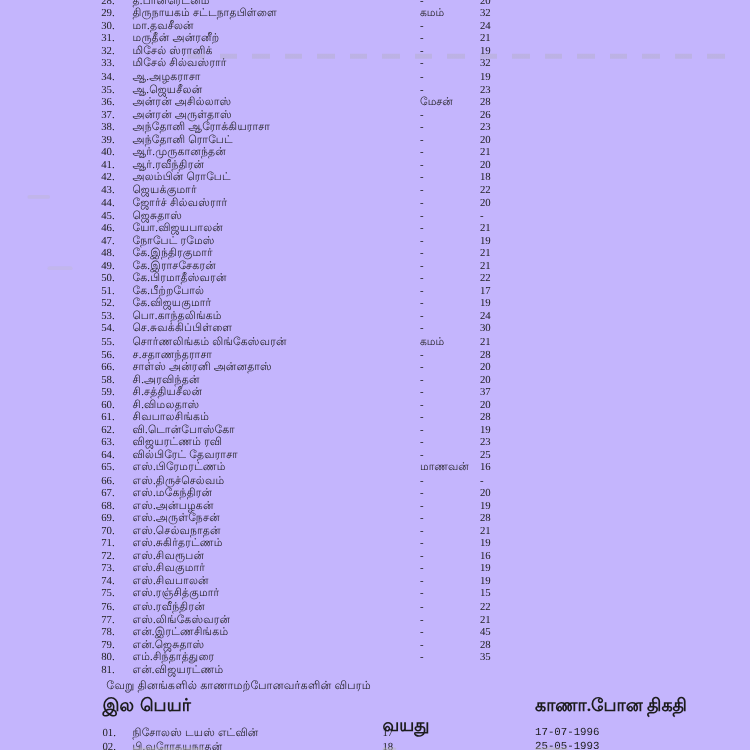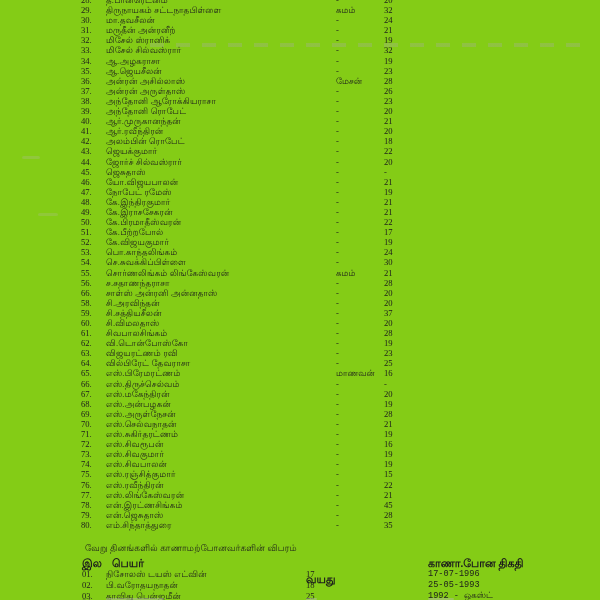--- a/index.html
+++ b/index.html
@@ -2,42 +2,42 @@
 <html><head>
 <meta charset="utf-8">
 <style>
   html,body{margin:0;padding:0;}
   body{
     width:600px;height:600px;overflow:hidden;background:#ffffff;
     font-family:"Liberation Serif","DejaVu Serif",serif;
   }
   .page{
     position:relative;width:600px;height:600px;overflow:hidden;
-    background:#84cc16;color:#1c1c1c;
+    background:#c4b5fd;color:#1c1c1c;
   }
   
   .mainlist{position:absolute;left:0;top:-5px;width:600px;}
   .lrow{position:relative;height:10.1px;font-size:8.6px;line-height:10.5px;white-space:nowrap;}
   .lrow span{position:absolute;top:0;}
   .lrow .idx{left:81px;}
   .lrow .nm{left:106px;letter-spacing:0.2px;}
   .lrow .occ{left:336px;}
   .lrow .age{left:384px;}
   
   .section2{position:absolute;left:0;top:543px;width:600px;}
   .s2-heading{position:absolute;left:85px;top:0;font-size:8.9px;font-weight:normal;white-space:nowrap;letter-spacing:0.2px;}
-  .s2-header{position:absolute;left:0;top:14px;width:592px;height:11px;font-size:11px;font-weight:bold;white-space:nowrap;}
+  .s2-header{position:absolute;left:0;top:14px;width:592px;height:11px;font-size:14px;font-weight:bold;white-space:nowrap;}
   .s2-header span{position:absolute;top:0;}
   .h-no{left:82px;}
   .h-name{left:112px;text-align:center;}
   .h-age{left:306px;margin-top:16px;}
   .h-date{left:428px;}
   .s2rows{position:absolute;left:0;top:26px;width:600px;}
   .srow{position:relative;height:10.8px;font-size:8.6px;line-height:11px;white-space:nowrap;}
-  .srow span{position:absolute;top:0;}
+  .srow span{position:absolute;top:12px;}
   .srow .idx{left:82px;}
   .srow .nm{left:106px;letter-spacing:0.2px;}
   .srow .sage{left:306px;}
   .srow .sdate{left:428px;font-family:Liberation Mono, monospace;}
   
   .artifact{position:absolute;background:#b9b9b4;border-radius:2px;}
   .band{
     position:absolute;left:150px;top:43px;width:440px;height:4px;opacity:.30;
     background:repeating-linear-gradient(90deg,#aaa 0 14px,transparent 14px 26px);
   }
@@ -359,20 +359,26 @@
         <span class="idx">79.</span>
         <span class="nm">என்.ஜெசுதாஸ்</span>
         <span class="occ">-</span>
         <span class="age">28</span>
       </div>
       <div class="lrow">
         <span class="idx">80.</span>
         <span class="nm">எம்.சிந்தாத்துரை</span>
         <span class="occ">-</span>
         <span class="age">35</span>
+      </div>
+      <div class="lrow">
+        <span class="idx">81.</span>
+        <span class="nm">என்.விஜயரட்ணம்</span>
+        <span class="occ"></span>
+        <span class="age"></span>
       </div>
     </div>
 
   <div class="band"></div>
   <div class="artifact" style="left:22px;top:156px;width:18px;height:3px;opacity:.25;"></div>
   <div class="artifact" style="left:38px;top:213px;width:20px;height:3px;opacity:.22;"></div>
 
   <div class="section2">
     <div class="s2-heading">வேறு தினங்களில் காணாமற்போனவர்களின் விபரம்</div>
     <div class="s2-header">

